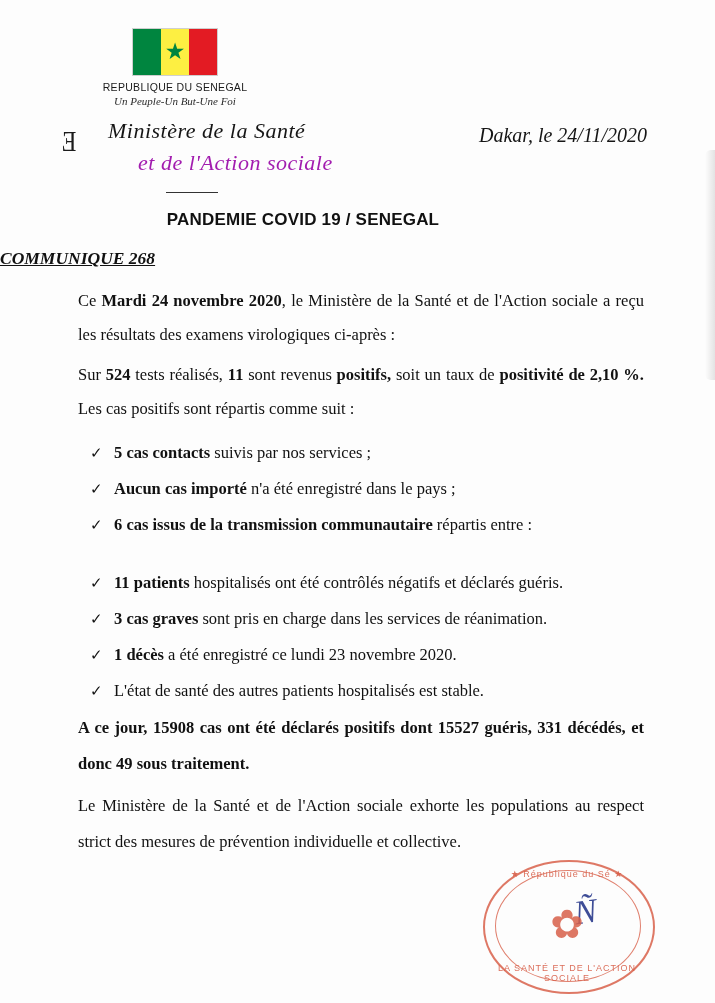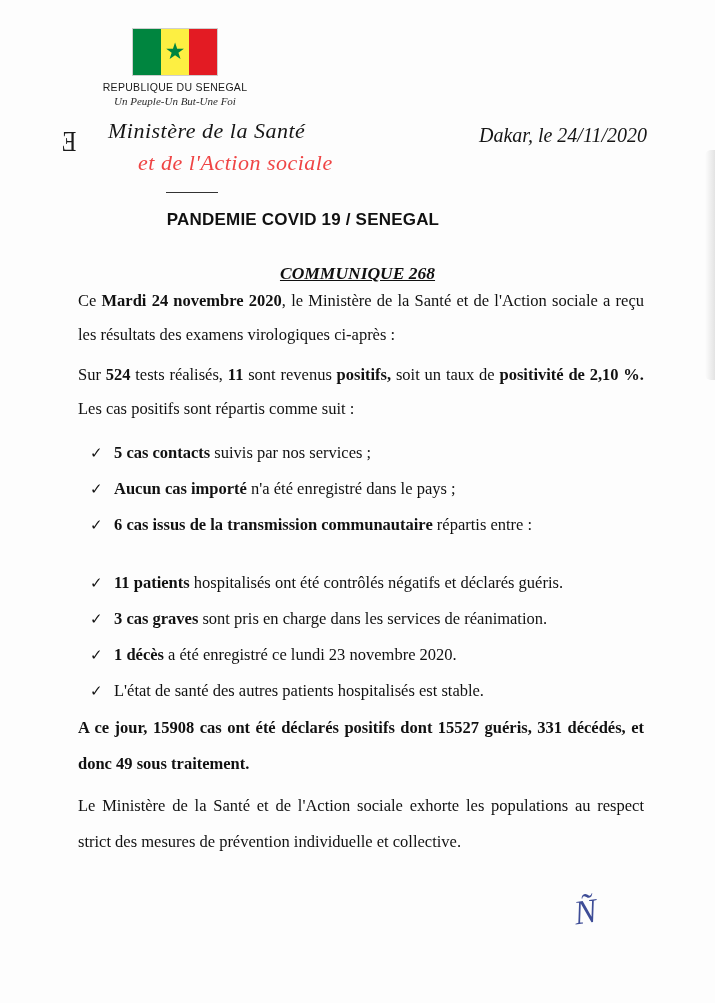--- a/index.html
+++ b/index.html
@@ -99,21 +99,21 @@
     letter-spacing: 0.5px;
     color: #161616;
   }
   .ministry .l2 {
     font-family: "Liberation Serif", serif;
     font-style: italic;
     font-size: 22px;
     margin-left: 78px;
     margin-top: 6px;
     letter-spacing: 0.5px;
-    color: #ef4444;
+    color: #a21caf;
   }
   .ministry .rule {
     width: 52px;
     height: 1px;
     background: #333;
     margin-left: 106px;
     margin-top: 16px;
   }
 
   .dateline {
@@ -136,23 +136,22 @@
     text-align: center;
     font-family: "Liberation Sans", sans-serif;
     font-weight: bold;
     font-size: 17px;
     letter-spacing: 0.2px;
     color: #111;
   }
   .subtitle {
     position: absolute;
     left: 0;
-    top: 263px;
+    top: 248px;
     width: 715px;
-    text-align: center;
     font-family: "Liberation Serif", serif;
     font-weight: bold;
     font-style: italic;
     font-size: 17.5px;
     text-decoration: underline;
     color: #111;
   }
 
   
   .body {
@@ -357,15 +356,22 @@
       </li>
     </ul>
 
     <p class="summary">A ce jour, 15908 cas ont été déclarés positifs dont 15527 guéris, 331 décédés, et donc 49 sous traitement.</p>
 
     <p class="closing">Le Ministère de la Santé et de l'Action sociale exhorte les populations au respect strict des mesures de prévention individuelle et collective.</p>
   </div>
 
   <div class="signature">Ñ</div>
 
+  <div class="stamp">
+    <div class="ring"></div>
+    <div class="ring2"></div>
+    <div class="txt-top">★ République du Sé ★</div>
+    <div class="star-center">✿</div>
+    <div class="txt-bottom">LA SANTÉ ET DE L'ACTION SOCIALE</div>
+  </div>
 
   <div class="edge-shadow"></div>
 </div>
 
 </body></html>

